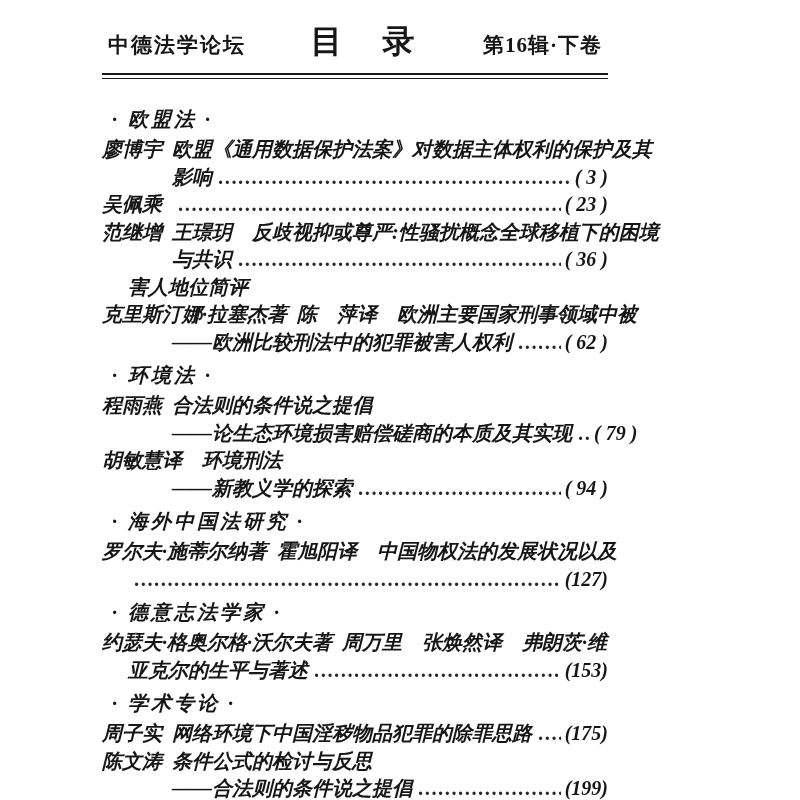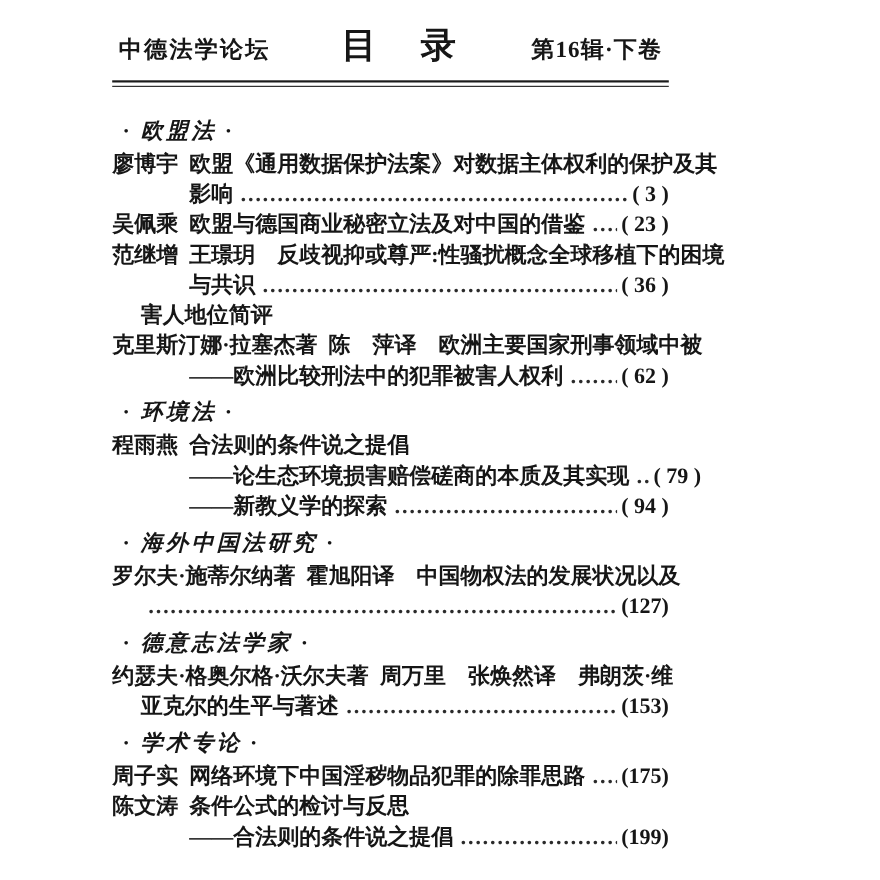--- a/index.html
+++ b/index.html
@@ -65,20 +65,21 @@
   .toc-section:first-child .section-heading {
     margin-top: 0;
   }
   .row {
     display: flex;
     align-items: center;
     font-size: 20px;
     font-weight: 700;
     line-height: 27.5px;
     white-space: nowrap;
+    font-style: italic;
   }
   .author {
     flex: 0 0 auto;
     min-width: 60px;
     margin-right: 10px;
     white-space: pre;
   }
   .line-text {
     flex: 0 0 auto;
     white-space: pre;
@@ -120,21 +121,20 @@
           <span class="author">廖博宇</span>
           <span class="line-text">欧盟《通用数据保护法案》对数据主体权利的保护及其</span>
         </div>
         <div class="row indent-title">
           <span class="line-text">影响</span>
           <span class="leader"></span>
           <span class="page-num">( 3 )</span>
         </div>
         <div class="row">
           <span class="author">吴佩乘</span>
-          <span class="line-text">欧盟与德国商业秘密立法及对中国的借鉴</span>
           <span class="leader"></span>
           <span class="page-num">( 23 )</span>
         </div>
         <div class="row">
           <span class="author">范继增</span>
           <span class="line-text">王璟玥　反歧视抑或尊严:性骚扰概念全球移植下的困境</span>
         </div>
         <div class="row indent-title">
           <span class="line-text">与共识</span>
           <span class="leader"></span>
@@ -158,20 +158,21 @@
         <div class="row">
           <span class="author">程雨燕</span>
           <span class="line-text">合法则的条件说之提倡</span>
         </div>
         <div class="row indent-title">
           <span class="line-text">——论生态环境损害赔偿磋商的本质及其实现</span>
           <span class="leader"></span>
           <span class="page-num">( 79 )</span>
         </div>
         <div class="row">
+          <span class="line-text">胡敏慧译　环境刑法</span>
         </div>
         <div class="row indent-title">
           <span class="line-text">——新教义学的探索</span>
           <span class="leader"></span>
           <span class="page-num">( 94 )</span>
         </div>
       </section>
       <section class="toc-section">
         <div class="section-heading">· 海外中国法研究 ·</div>
         <div class="row">

